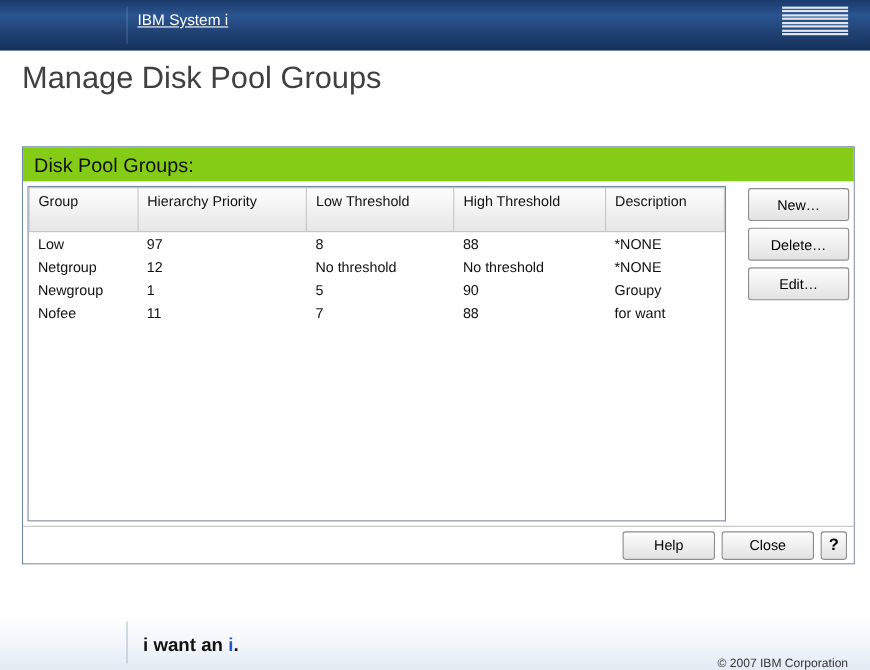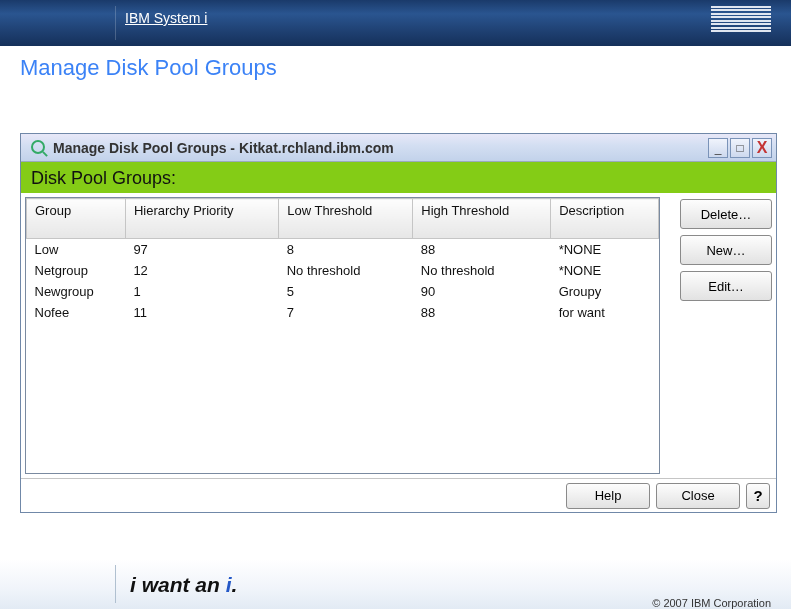--- a/index.html
+++ b/index.html
@@ -47,22 +47,22 @@
   }
   .slide-header .ibm-logo .bar {
     height: 2px;
     background: #e0e6f0;
   }
 
   .slide-title {
     position: absolute;
     top: 55px;
     left: 20px;
-    font-size: 22px;
-    color: #3b82f6;
+    font-size: 28px;
+    color: #404040;
     text-align: right;
   }
 
   
   .app-window {
     position: absolute;
     top: 133px;
     left: 20px;
     width: 757px;
     height: 380px;
@@ -212,22 +212,21 @@
   .slide-footer {
     position: absolute;
     bottom: 0; left: 0; right: 0;
     height: 50px;
     background: linear-gradient(to bottom, #fff 0%, #f0f4fa 60%, #e2eaf4 100%);
   }
   .slide-footer .tagline {
     position: absolute;
     left: 130px;
     bottom: 12px;
-    font-size: 21px;
-    font-style: italic;
+    font-size: 17px;
     font-weight: bold;
     color: #111;
   }
   .slide-footer .tagline .i {
     color: #2458c7;
   }
   .slide-footer .copyright {
     position: absolute;
     right: 20px;
     bottom: 0;
@@ -258,35 +257,20 @@
       <div class="bar"></div>
       <div class="bar"></div>
       <div class="bar"></div>
   </div>
 </div>
 
 <div class="slide-title">Manage Disk Pool Groups</div>
 
 <div class="app-window">
 
-  <div class="titlebar">
-    <div class="app-icon"></div>
-    <div class="title-text">Manage Disk Pool Groups - Kitkat.rchland.ibm.com</div>
-    <div class="window-controls">
-      <div class="wbtn">
-          <span>_</span>
-        </div>
-      <div class="wbtn">
-          <span>□</span>
-        </div>
-      <div class="wbtn close">
-          <span>X</span>
-        </div>
-    </div>
-  </div>
 
   <div class="list-label">Disk Pool Groups:</div>
 
   <div class="content-area">
 
     <div class="table-wrapper">
       <table class="data">
         <thead>
           <tr>
             <th>Group</th>
@@ -323,22 +307,22 @@
             <td>11</td>
             <td>7</td>
             <td>88</td>
             <td>for want</td>
           </tr>
         </tbody>
       </table>
     </div>
 
     <div class="side-buttons">
+      <div class="xpbtn">New…</div>
       <div class="xpbtn">Delete…</div>
-      <div class="xpbtn">New…</div>
       <div class="xpbtn">Edit…</div>
     </div>
 
   </div>
 
   <div class="bottom-bar">
     <div class="xpbtn">Help</div>
     <div class="xpbtn">Close</div>
     <div class="xpbtn help-q">?</div>
   </div>

